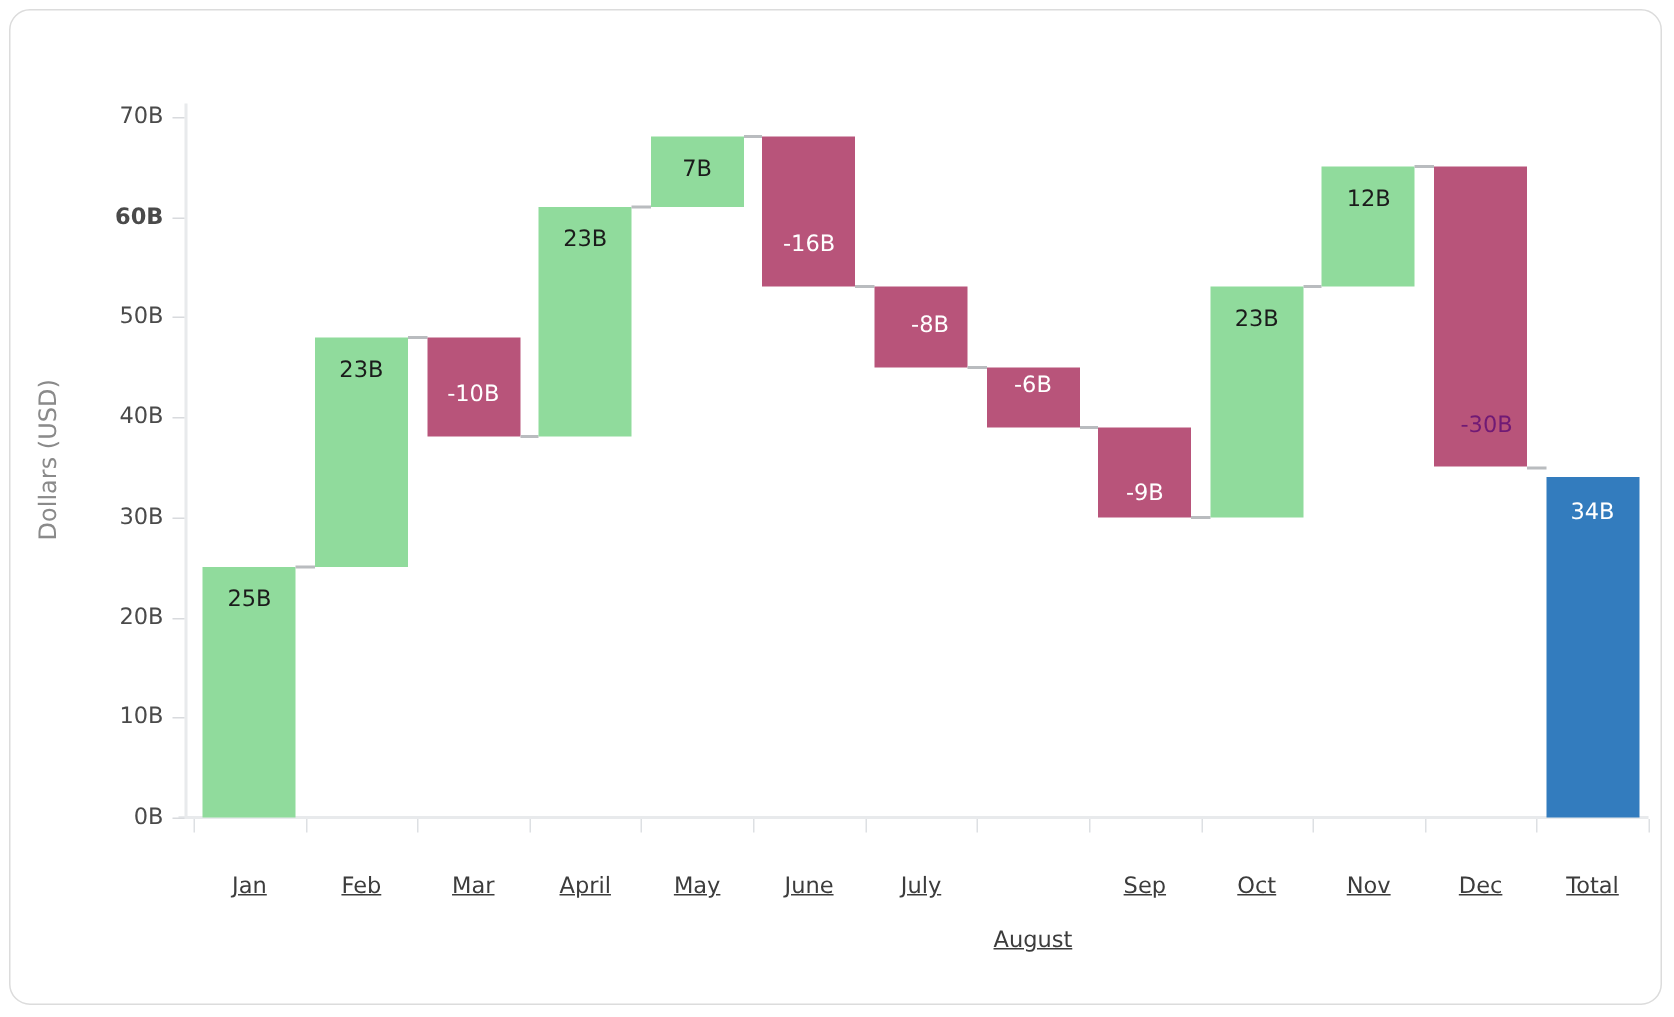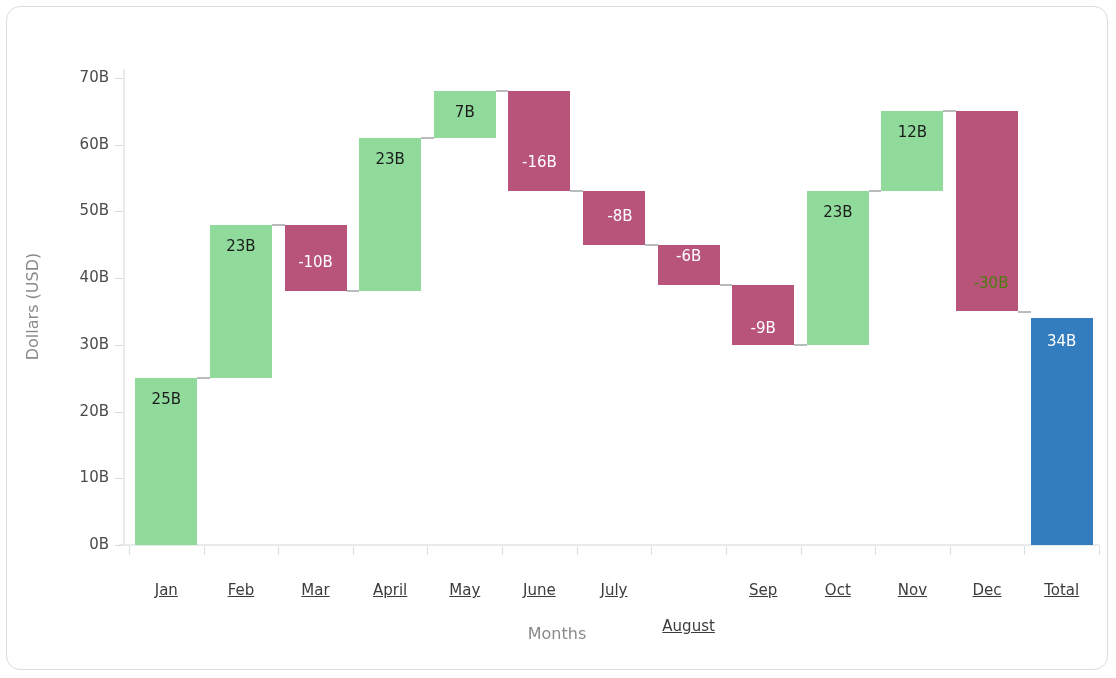--- a/index.html
+++ b/index.html
@@ -173,21 +173,21 @@
         </div>
         <div class="y-tick" style="top: 271.143px;"></div>
         <div class="y-tick-label-wrap" style="top: 261.143px;">
           <div class="y-tick-label">40B</div>
         </div>
         <div class="y-tick" style="top: 204.429px;"></div>
         <div class="y-tick-label-wrap" style="top: 194.429px;">
           <div class="y-tick-label">50B</div>
         </div>
         <div class="y-tick" style="top: 137.714px;"></div>
-        <div class="y-tick-label-wrap" style="top: 127.714px;">
+        <div class="y-tick-label-wrap" style="top: 127.714px; font-weight: bold;">
           <div class="y-tick-label">60B</div>
         </div>
         <div class="y-tick" style="top: 71px;"></div>
         <div class="y-tick-label-wrap" style="top: 61px;">
           <div class="y-tick-label">70B</div>
         </div>
       </div>
     <div id="x-ticks">
         <div class="x-tick" style="left: 122px;"></div>
         <div class="x-tick" style="left: 196.615px;"></div>
@@ -246,23 +246,22 @@
         <div class="bar" style="left: 725.231px; top: 277.814px; width: 62px; height: 60.0429px; background: rgb(184, 84, 122);"></div>
         <div class="bar-label" style="left: 725.231px; width: 62px; top: 312px; color: rgb(255, 255, 255);">-9B</div>
         <div class="connector" style="left: 787.231px; top: 336.857px; width: 12.6154px;"></div>
         <div class="bar" style="left: 799.846px; top: 184.414px; width: 62px; height: 153.443px; background: rgb(144, 219, 156);"></div>
         <div class="bar-label" style="left: 799.846px; width: 62px; top: 196.414px; color: rgb(27, 27, 27);">23B</div>
         <div class="connector" style="left: 861.846px; top: 183.414px; width: 12.6154px;"></div>
         <div class="bar" style="left: 874.462px; top: 104.357px; width: 62px; height: 80.0571px; background: rgb(144, 219, 156);"></div>
         <div class="bar-label" style="left: 874.462px; width: 62px; top: 116.357px; color: rgb(27, 27, 27);">12B</div>
         <div class="connector" style="left: 936.462px; top: 103.357px; width: 12.6154px;"></div>
         <div class="bar" style="left: 949.077px; top: 104.357px; width: 62px; height: 200.143px; background: rgb(184, 84, 122);"></div>
-        <div class="bar-label" style="left: 949.077px; width: 70px; top: 266.5px; color: #4d7c0f;">-30B</div>
+        <div class="bar-label" style="left: 949.077px; width: 70px; top: 266.5px; color: #701a75;">-30B</div>
         <div class="connector" style="left: 1011.08px; top: 303.5px; width: 12.6154px;"></div>
         <div class="bar" style="left: 1023.69px; top: 311.171px; width: 62px; height: 226.829px; background: rgb(51, 124, 190);"></div>
         <div class="bar-label" style="left: 1023.69px; width: 62px; top: 325.171px; color: rgb(255, 255, 255);">34B</div>
       </div>
 
     <div id="y-axis-title">Dollars (USD)</div>
-    <div id="x-axis-title">Months</div>
 
   </div>
 </div>
 
 </body></html>

